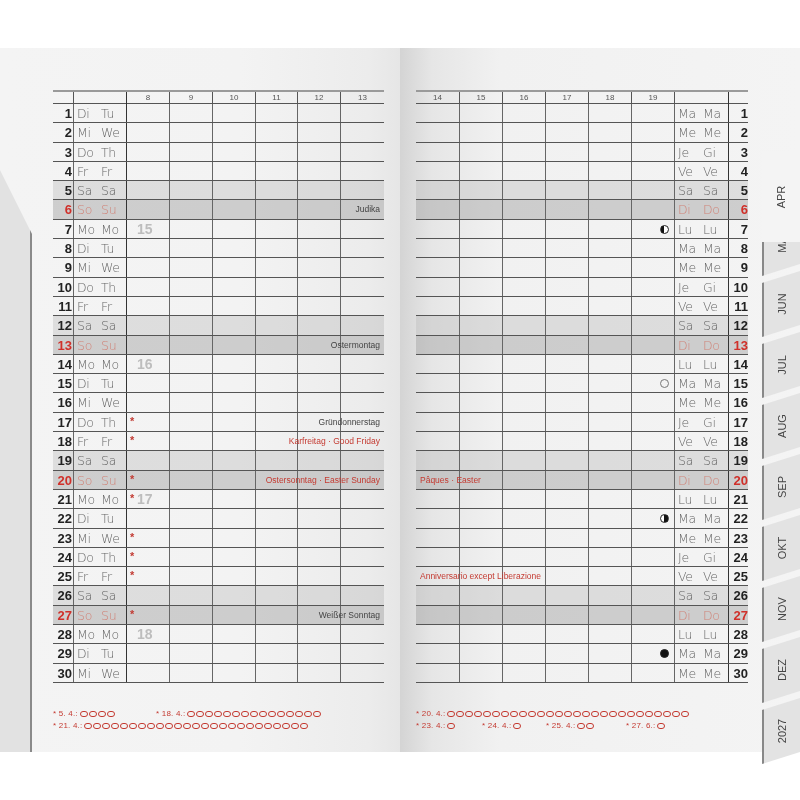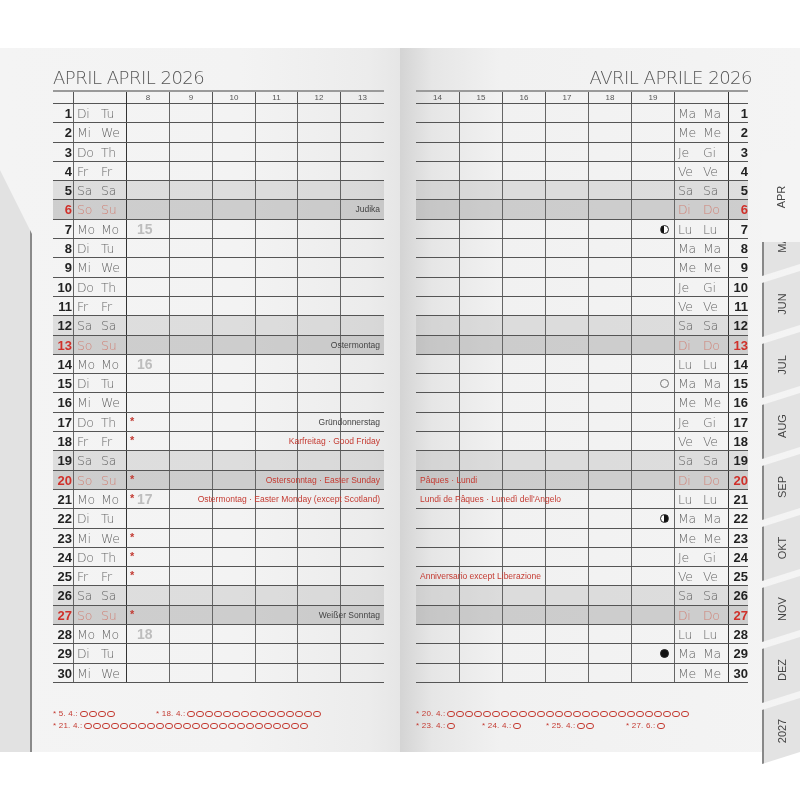--- a/index.html
+++ b/index.html
@@ -64,21 +64,20 @@
   .tab-active { position: absolute; left: 762px; top: 152px; width: 38px; height: 90px; background: #f4f4f4; }
   .tab-label { position: absolute; left: 50%; top: 50%; transform: translate(-50%, -50%) rotate(-90deg);
     font-size: 11px; color: #444; white-space: nowrap; font-family: "Liberation Sans", sans-serif; }
 </style>
 </head>
 <body>
 
 <div class="spread">
   <div class="page page-left">
     <div class="left-curl"></div>
-    <div class="title title-left">APRIL APRIL 2026</div>
     <div class="grid grid-left" id="grid-left">
         <div class="hdr">
           <div class="cell" style="left: 20px; width: 53px; border-left: 1px solid rgb(85, 85, 85);"></div>
           <div class="cell" style="left: 73px; width: 43px; border-left: 1.5px solid rgb(51, 51, 51);">8</div>
           <div class="cell" style="left: 116px; width: 43px;">9</div>
           <div class="cell" style="left: 159px; width: 43px;">10</div>
           <div class="cell" style="left: 202px; width: 42px;">11</div>
           <div class="cell" style="left: 244px; width: 43px;">12</div>
           <div class="cell" style="left: 287px; width: 44px;">13</div>
         </div>
@@ -338,21 +337,20 @@
           <div class="vl" style="left: 116px;"></div>
           <div class="vl" style="left: 159px;"></div>
           <div class="vl" style="left: 202px;"></div>
           <div class="vl" style="left: 244px;"></div>
           <div class="vl" style="left: 287px;"></div>
           <div class="daynum" style="right: 312px;">21</div>
           <div class="dn" style="left: 24px;">Mo</div>
           <div class="dn" style="left: 48px;">Mo</div>
           <div class="star" style="left: 77px;">*</div>
           <div class="week" style="left: 84px;">17</div>
-          <div class="note note-r red">Ostermontag · Easter Monday (except Scotland)</div>
         </div>
         <div class="row">
           <div class="vl" style="left: 20px;"></div>
           <div class="vl thick" style="left: 73px;"></div>
           <div class="vl" style="left: 116px;"></div>
           <div class="vl" style="left: 159px;"></div>
           <div class="vl" style="left: 202px;"></div>
           <div class="vl" style="left: 244px;"></div>
           <div class="vl" style="left: 287px;"></div>
           <div class="daynum" style="right: 312px;">22</div>
@@ -462,21 +460,20 @@
           <div class="dn" style="left: 48px;">We</div>
         </div>
       </div>
     <div id="foot-left">
         <div class="foot" style="left: 53px; top: 661px;"><span>* 5. 4.:</span><span class="dots" style="margin-left: 2px;"><span class="dot"></span><span class="dot"></span><span class="dot"></span><span class="dot"></span></span></div>
         <div class="foot" style="left: 156px; top: 661px;"><span>* 18. 4.:</span><span class="dots" style="margin-left: 2px;"><span class="dot"></span><span class="dot"></span><span class="dot"></span><span class="dot"></span><span class="dot"></span><span class="dot"></span><span class="dot"></span><span class="dot"></span><span class="dot"></span><span class="dot"></span><span class="dot"></span><span class="dot"></span><span class="dot"></span><span class="dot"></span><span class="dot"></span></span></div>
         <div class="foot" style="left: 53px; top: 673px;"><span>* 21. 4.:</span><span class="dots" style="margin-left: 2px;"><span class="dot"></span><span class="dot"></span><span class="dot"></span><span class="dot"></span><span class="dot"></span><span class="dot"></span><span class="dot"></span><span class="dot"></span><span class="dot"></span><span class="dot"></span><span class="dot"></span><span class="dot"></span><span class="dot"></span><span class="dot"></span><span class="dot"></span><span class="dot"></span><span class="dot"></span><span class="dot"></span><span class="dot"></span><span class="dot"></span><span class="dot"></span><span class="dot"></span><span class="dot"></span><span class="dot"></span><span class="dot"></span></span></div>
       </div>
   </div>
   <div class="page page-right">
-    <div class="title title-right">AVRIL APRILE 2026</div>
     <div class="grid grid-right" id="grid-right">
         <div class="hdr">
           <div class="cell" style="left: 0px; width: 43px; border-left: none;">14</div>
           <div class="cell" style="left: 43px; width: 43px;">15</div>
           <div class="cell" style="left: 86px; width: 43px;">16</div>
           <div class="cell" style="left: 129px; width: 43px;">17</div>
           <div class="cell" style="left: 172px; width: 43px;">18</div>
           <div class="cell" style="left: 215px; width: 43px;">19</div>
           <div class="cell" style="left: 258px; width: 54px;"></div>
           <div class="cell" style="left: 312px; width: 20px; border-left: 1.5px solid rgb(51, 51, 51);"></div>
@@ -715,34 +712,33 @@
           <div class="vl" style="left: 43px;"></div>
           <div class="vl" style="left: 86px;"></div>
           <div class="vl" style="left: 129px;"></div>
           <div class="vl" style="left: 172px;"></div>
           <div class="vl" style="left: 215px;"></div>
           <div class="vl" style="left: 258px;"></div>
           <div class="vl thick" style="left: 312px;"></div>
           <div class="dn red" style="left: 262px;">Di</div>
           <div class="dn red" style="left: 287px;">Do</div>
           <div class="daynum red" style="right: 0px;">20</div>
-          <div class="note note-l red">Pâques · Lundi</div>
+          <div class="note note-l red">Pâques · Easter</div>
         </div>
         <div class="row">
           <div class="vl" style="left: 43px;"></div>
           <div class="vl" style="left: 86px;"></div>
           <div class="vl" style="left: 129px;"></div>
           <div class="vl" style="left: 172px;"></div>
           <div class="vl" style="left: 215px;"></div>
           <div class="vl" style="left: 258px;"></div>
           <div class="vl thick" style="left: 312px;"></div>
           <div class="dn" style="left: 262px;">Lu</div>
           <div class="dn" style="left: 287px;">Lu</div>
           <div class="daynum" style="right: 0px;">21</div>
-          <div class="note note-l red">Lundi de Pâques · Lunedì dell'Angelo</div>
         </div>
         <div class="row">
           <div class="vl" style="left: 43px;"></div>
           <div class="vl" style="left: 86px;"></div>
           <div class="vl" style="left: 129px;"></div>
           <div class="vl" style="left: 172px;"></div>
           <div class="vl" style="left: 215px;"></div>
           <div class="vl" style="left: 258px;"></div>
           <div class="vl thick" style="left: 312px;"></div>
           <div class="dn" style="left: 262px;">Ma</div>

